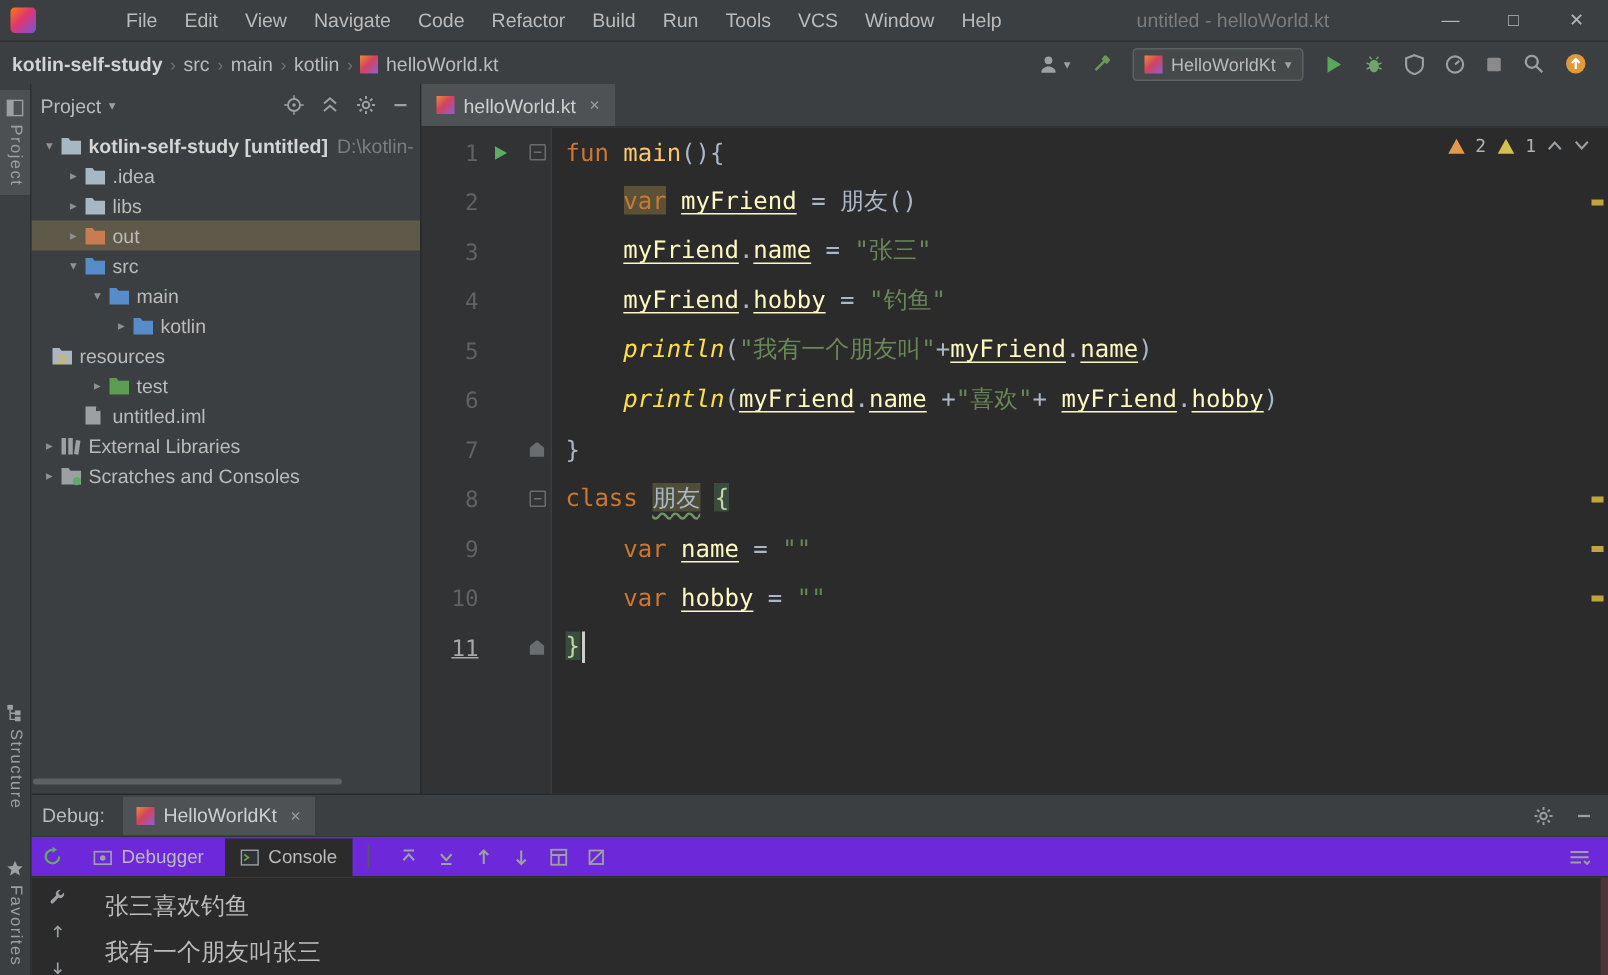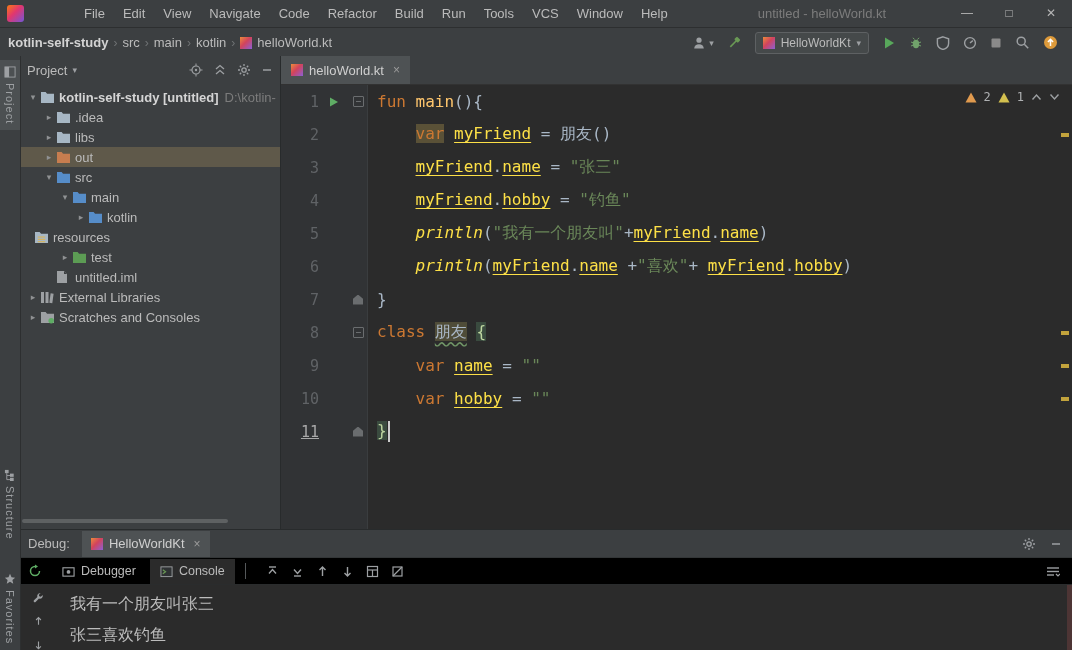--- a/index.html
+++ b/index.html
@@ -64,35 +64,35 @@
   .lact{width:26px;flex:none;display:flex;justify-content:center;}
   .lfold{width:22px;flex:none;display:flex;justify-content:center;align-items:center;}
   .fold-box{width:9px;height:9px;border:1px solid #6a6d6f;border-radius:1px;
     background:linear-gradient(#6a6d6f,#6a6d6f) center/5px 1px no-repeat;display:inline-block;}
   .fold-house{width:10px;height:10px;background:#6a6d6f;display:inline-block;
     clip-path:polygon(50% 0,100% 42%,100% 100%,0 100%,0 42%);}
   .lcode{padding-left:8px;white-space:pre;color:#a9b7c6;}
   .seg-kw{color:#cc7832;}
   .seg-fn{color:#ffc66d;}
   .seg-call{color:#fde047;font-style:italic;}
-  .seg-id{color:#fde047;text-decoration:underline;text-underline-offset:3px;}
+  .seg-id{color:#fef9c3;text-decoration:underline;text-underline-offset:3px;}
   .seg-str{color:#6a8759;}
   .seg-pl{color:#a9b7c6;}
   .seg-hl{background:#5a5137;}
   .seg-typo{background:#4f4c38;color:#a9b7c6;text-decoration:underline wavy #6f9465;text-underline-offset:4px;}
   .seg-match{background:#3a4b3f;color:#bed6a0;}
   .caret{display:inline-block;width:2px;height:21px;background:#cdcdcd;vertical-align:middle;margin-left:1px;}
   .inspections{position:absolute;top:5px;right:12px;display:flex;align-items:center;gap:7px;font-size:12px;color:#afb1b3;z-index:3;}
   .stripe-mark{position:absolute;right:3px;width:8px;height:4px;background:#c2a33c;z-index:3;}
   
   .debug{position:absolute;left:20px;right:0;bottom:0;height:120px;background:#3c3f41;border-top:1px solid #282b2c;display:flex;flex-direction:column;}
   .debug-header{height:27px;display:flex;align-items:center;gap:12px;padding-left:8px;font-size:13px;flex:none;position:relative;}
   .dtab{display:flex;align-items:center;gap:6px;background:#4e5254;height:26px;padding:0 9px;color:#cfcfcf;}
   .debug-hicons{position:absolute;right:10px;display:flex;gap:14px;align-items:center;}
-  .debug-tabs{height:26px;display:flex;align-items:center;gap:4px;background:#000000;border-top:1px solid #333637;border-bottom:1px solid #2a2c2d;padding-left:8px;flex:none;position:relative;}
+  .debug-tabs{height:26px;display:flex;align-items:center;gap:4px;background:#6d28d9;border-top:1px solid #333637;border-bottom:1px solid #2a2c2d;padding-left:8px;flex:none;position:relative;}
   .vtab{display:flex;align-items:center;gap:6px;height:25px;padding:0 10px;font-size:12.5px;color:#bbbbbb;}
   .vtab.selected{background:#2b2b2b;}
   .dsep{width:1px;height:16px;background:#55585a;margin:0 6px;}
   .ticons{display:flex;align-items:center;gap:12px;margin-left:10px;}
   .tabs-right{position:absolute;right:12px;}
   .console{flex:1;background:#2b2b2b;display:flex;min-height:0;}
   .console-toolbar{width:36px;flex:none;display:flex;flex-direction:column;align-items:center;gap:13px;padding-top:7px;}
   .console-out{flex:1;font-family:"DejaVu Sans Mono",monospace;font-size:16px;color:#bcbcbc;padding:3px 0 0 14px;line-height:31px;min-width:0;}
   .console-scroll{width:5px;flex:none;background:#4d3535;}
   svg{display:block;}
@@ -595,18 +595,18 @@
           <path d="M9.5 1.5 a3.5 3.5 0 0 0 -3.3 4.7 L2 10.4 a1.4 1.4 0 0 0 2 2 L8.2 8.2 a3.5 3.5 0 0 0 4.6 -4.4 l-2.3 2.2 -1.9-0.6 -0.6-1.9 2.3-2z" fill="#9da0a3"></path>
         </svg>
       <svg width="13" height="13" viewBox="0 0 13 13">
           <path d="M6.5 11 V2 M3.5 5 L6.5 2 L9.5 5" fill="none" stroke="#9da0a3" stroke-width="1.4"></path>
         </svg>
       <svg width="13" height="13" viewBox="0 0 13 13">
           <path d="M6.5 2 V11 M3.5 8 L6.5 11 L9.5 8" fill="none" stroke="#9da0a3" stroke-width="1.4"></path>
         </svg>
     </div>
     <div class="console-out">
+        <div class="console-line">张三喜欢钓鱼</div>
         <div class="console-line">我有一个朋友叫张三</div>
-        <div class="console-line">张三喜欢钓鱼</div>
       </div>
     <div class="console-scroll"></div>
   </div>
 </div>
 
 </body></html>

